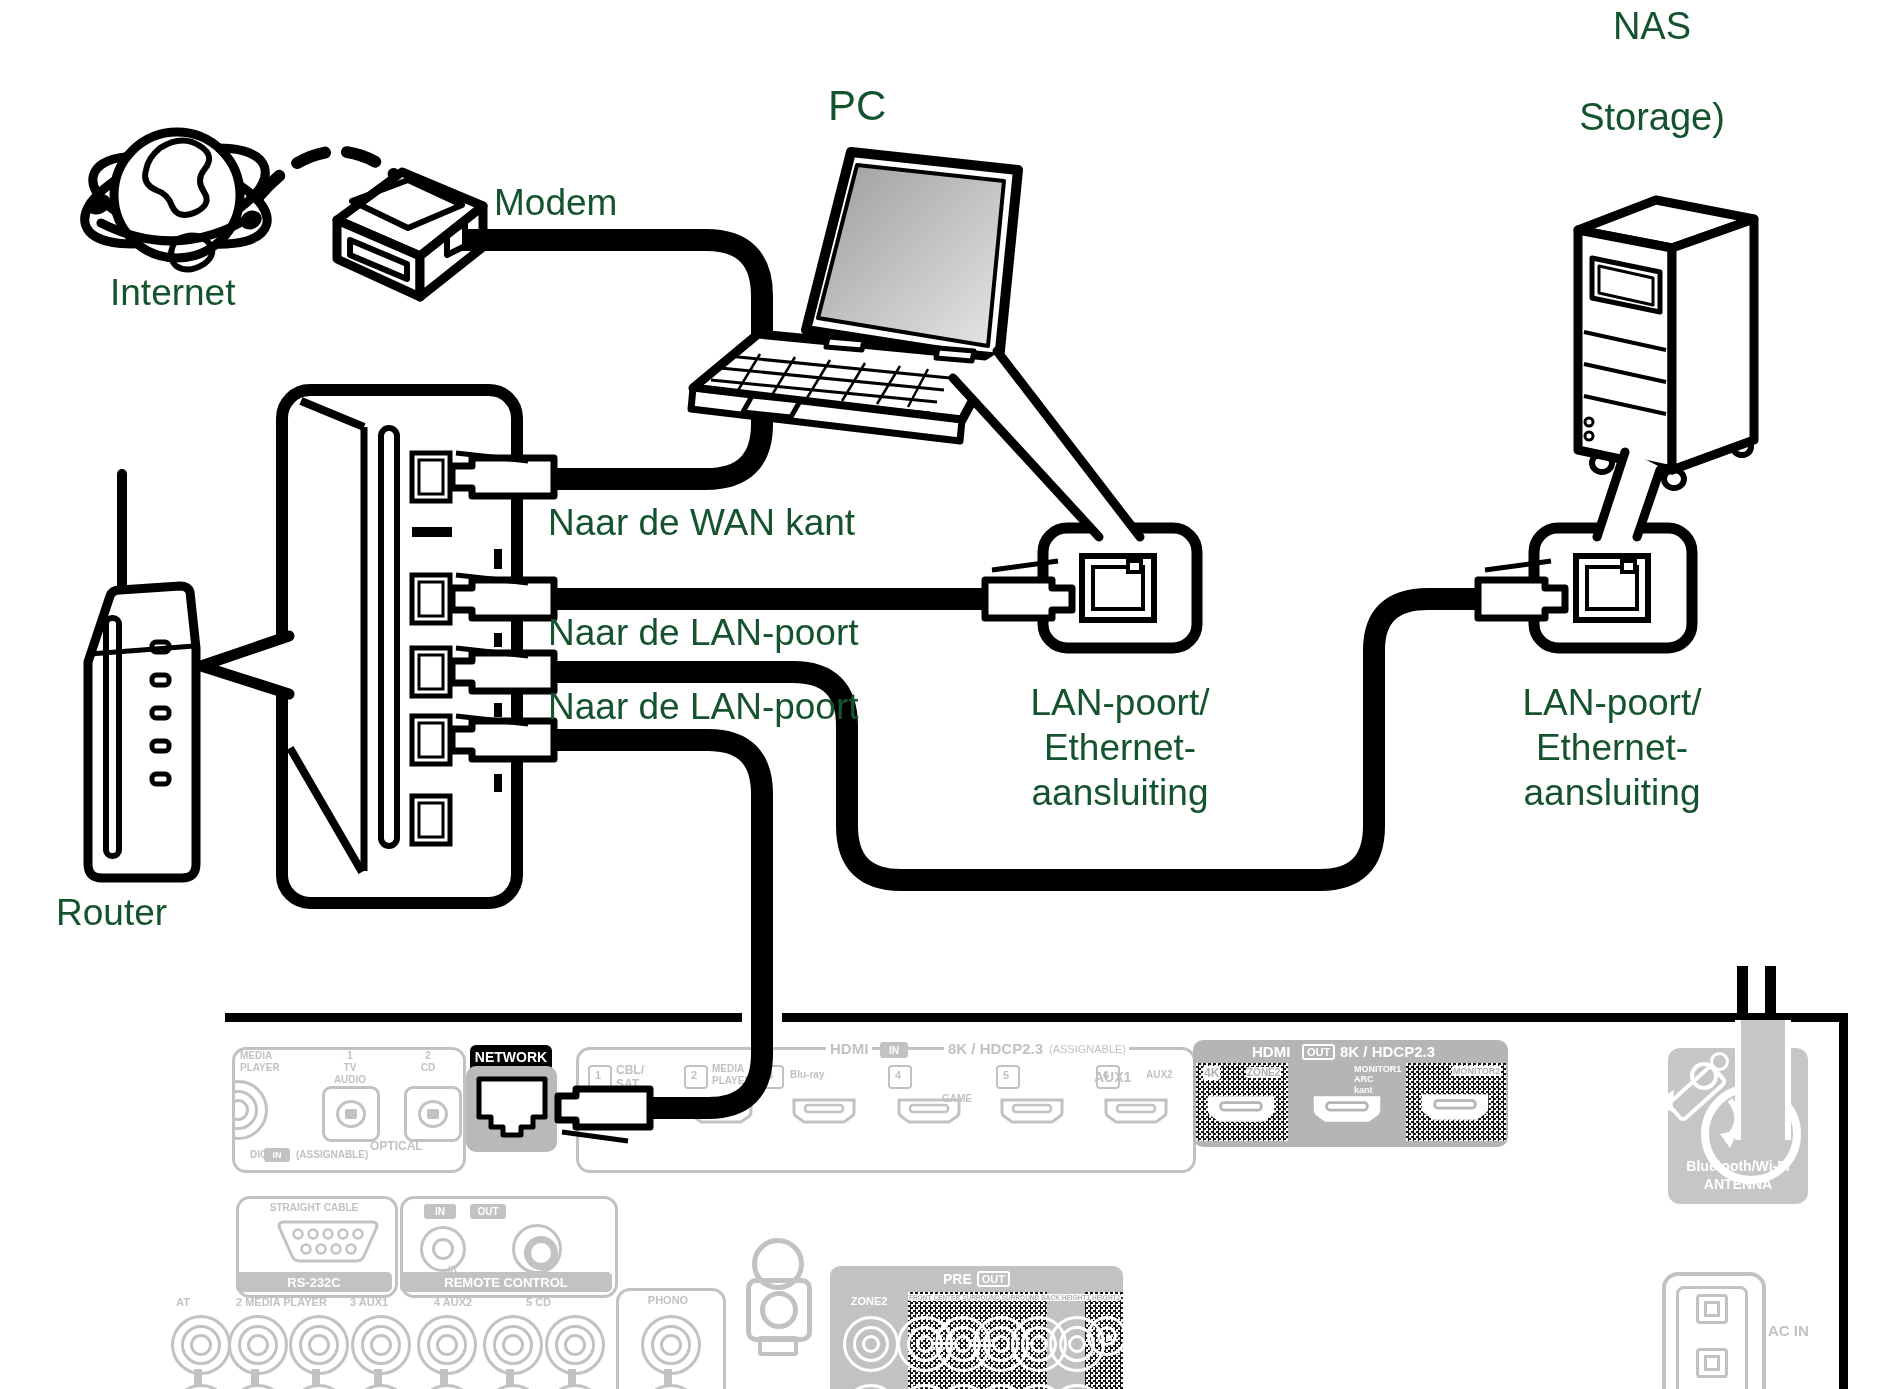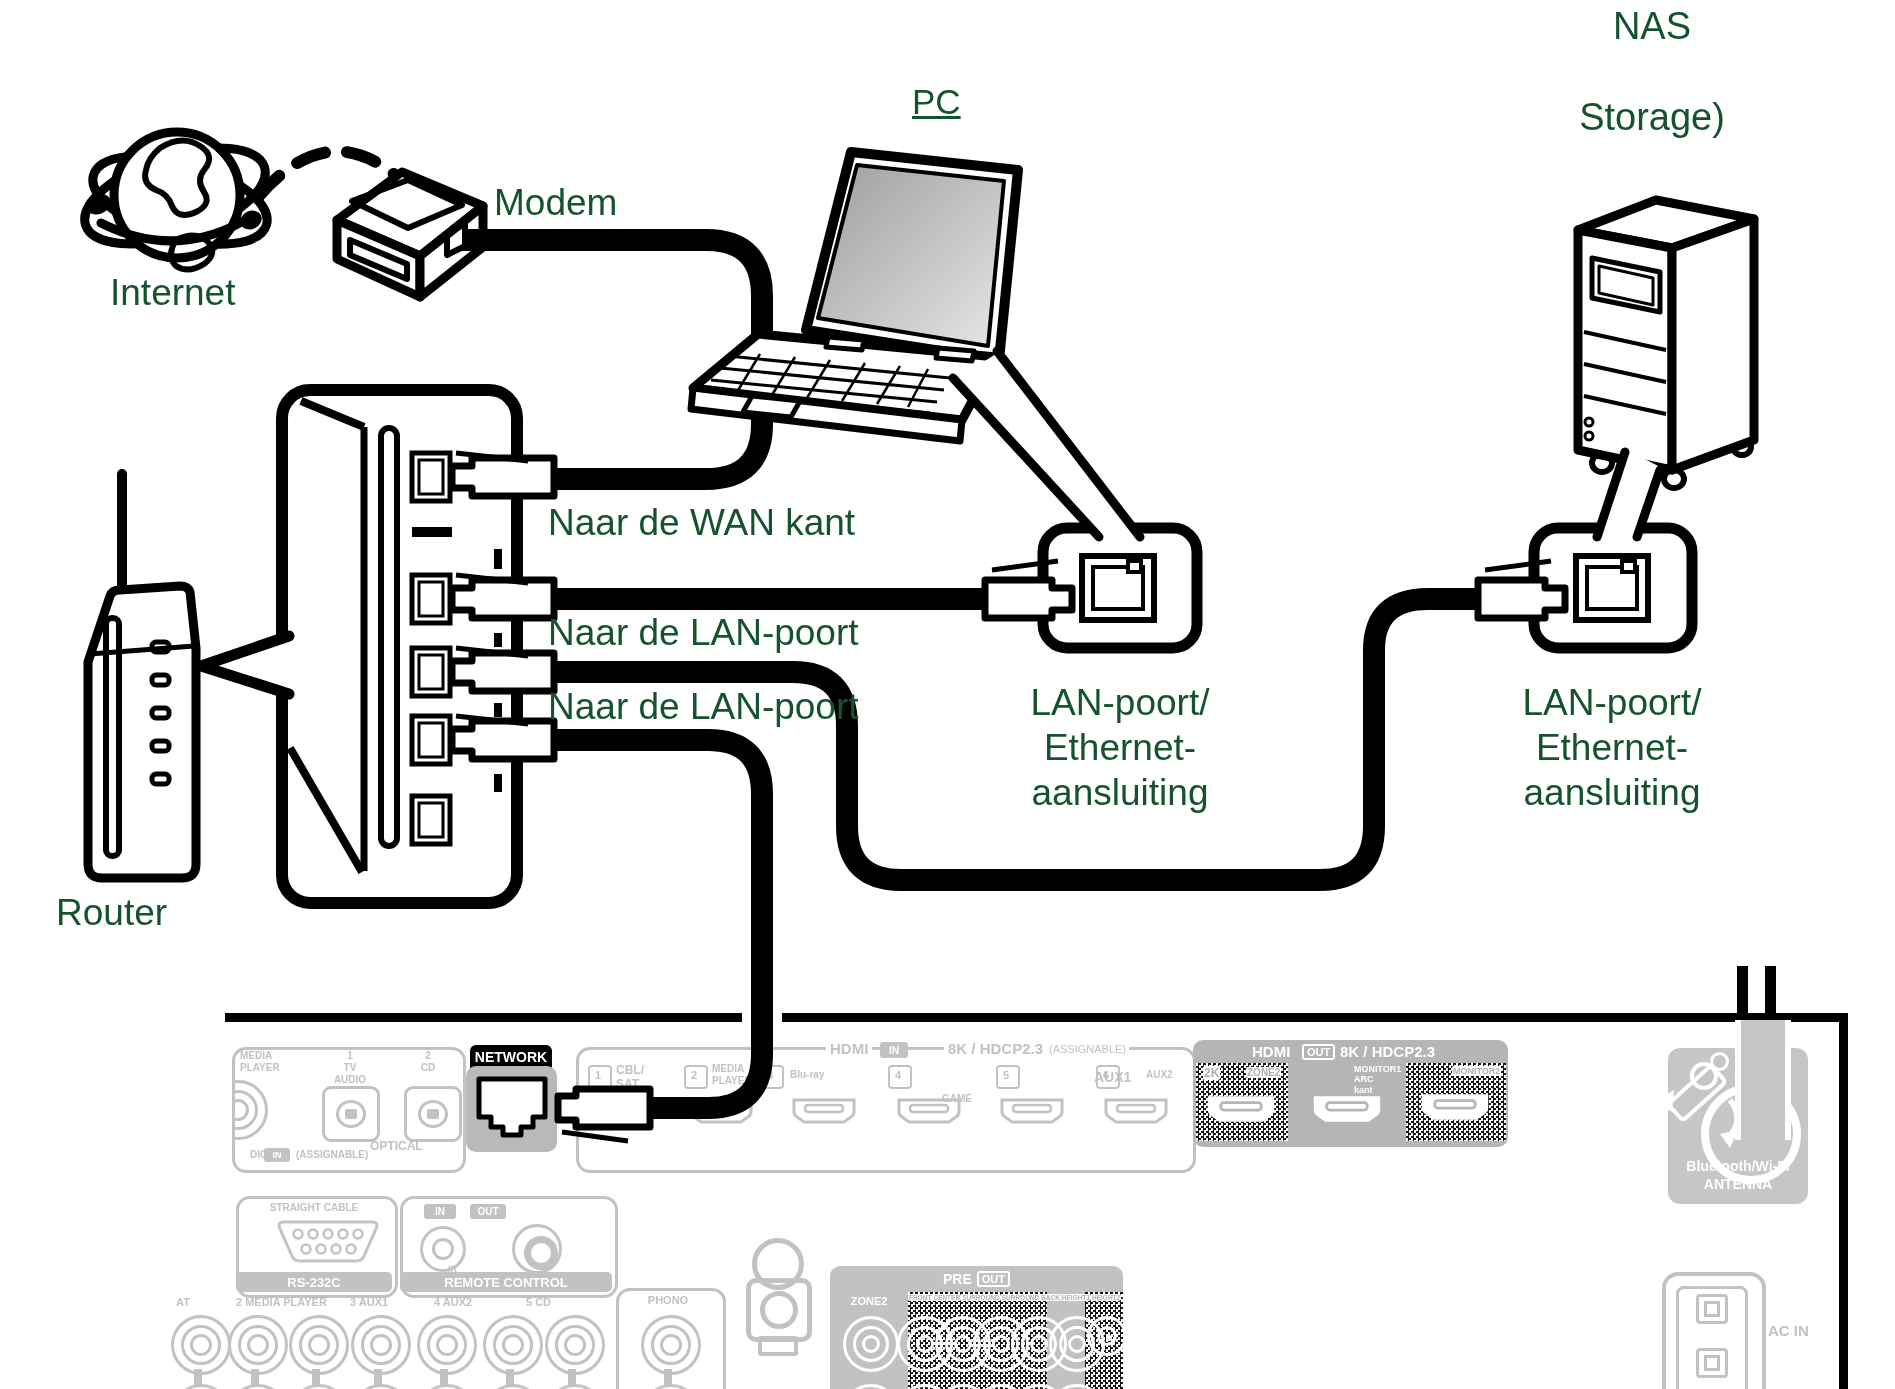--- a/index.html
+++ b/index.html
@@ -123,21 +123,21 @@
       </g>
     </svg>
 
   <div class="abs" style="left:1193px;top:1040px;width:315px;height:107px;background:#b5b5b5;border-radius:10px;"></div>
   <div class="wtxt" style="left:1252px;top:1043px;font-size:15px;">HDMI</div>
   <span class="obadge abs" style="left:1302px;top:1044px;font-size:11px;">OUT</span>
   <div class="wtxt" style="left:1340px;top:1043px;font-size:15px;">8K / HDCP2.3</div>
   <div class="dither abs" style="left:1196px;top:1063px;width:92px;height:78px;"></div>
   <div class="abs" style="left:1290px;top:1063px;width:114px;height:78px;background:#b5b5b5;"></div>
   <div class="dither abs" style="left:1406px;top:1063px;width:100px;height:78px;"></div>
-  <span class="chip abs" style="left:1203px;top:1066px;font-size:12px;">2K</span>
+  <span class="chip abs" style="left:1203px;top:1066px;font-size:12px;">4K</span>
   <span class="chip abs" style="left:1246px;top:1067px;font-size:10px;">ZONE2</span>
   <div class="wtxt" style="left:1354px;top:1064px;font-size:9px;line-height:1.15;"><span>MONITOR1</span><br><span>ARC</span><br><span>kant</span></div>
   <span class="chip abs" style="left:1452px;top:1066px;font-size:9px;">MONITOR2</span>
   <svg class="art" style="left:1206px;top:1094px;" width="70" height="30" viewBox="0 0 64 28">
       <path d="M2,3 H62 V15 Q62,18 59,20 L52,25 H12 L5,20 Q2,18 2,15 Z" fill="#fff" stroke="#fff" stroke-width="2"></path>
       <rect x="13" y="8" width="38" height="7" rx="3" fill="none" stroke="#b5b5b5" stroke-width="2.5"></rect>
     </svg>
   <svg class="art" style="left:1312px;top:1094px;" width="70" height="30" viewBox="0 0 64 28">
       <path d="M2,3 H62 V15 Q62,18 59,20 L52,25 H12 L5,20 Q2,18 2,15 Z" fill="#fff" stroke="#fff" stroke-width="2"></path>
       <rect x="13" y="8" width="38" height="7" rx="3" fill="none" stroke="#b5b5b5" stroke-width="2.5"></rect>
@@ -423,21 +423,21 @@
 
   <g>
     <path d="M576,1089 H650 V1127 H576 V1120 H558 V1096 H576 Z" fill="#fff" stroke="#000" stroke-width="7" stroke-linejoin="round"></path>
     <path d="M562,1132 L628,1141" stroke="#000" stroke-width="5"></path>
   </g>
 </svg>
 
 <div class="t big" style="left:110px;top:272px;">Internet</div>
 <div class="t big" style="left:494px;top:182px;">Modem</div>
 <div class="t big" style="left:56px;top:892px;">Router</div>
-<div class="t" style="left:912px;top:82px;font-size:35px;text-decoration:underline;">PC</div>
+<div class="t" style="left:828px;top:82px;font-size:42px;">PC</div>
 <div class="t big ctr" style="left:1452px;top:4px;width:400px;text-align:center;line-height:1.2;font-size:38px;">
   <span>NAS</span><br>
   <br>
   <span>Storage)</span>
 </div>
 <div class="t big" style="left:548px;top:502px;">Naar de WAN kant</div>
 <div class="t big" style="left:548px;top:612px;">Naar de LAN-poort</div>
 <div class="t big" style="left:548px;top:686px;">Naar de LAN-poort</div>
 <div class="t big ctr" style="left:1010px;top:680px;width:220px;text-align:center;line-height:1.22;">
   <span>LAN-poort/</span><br>

